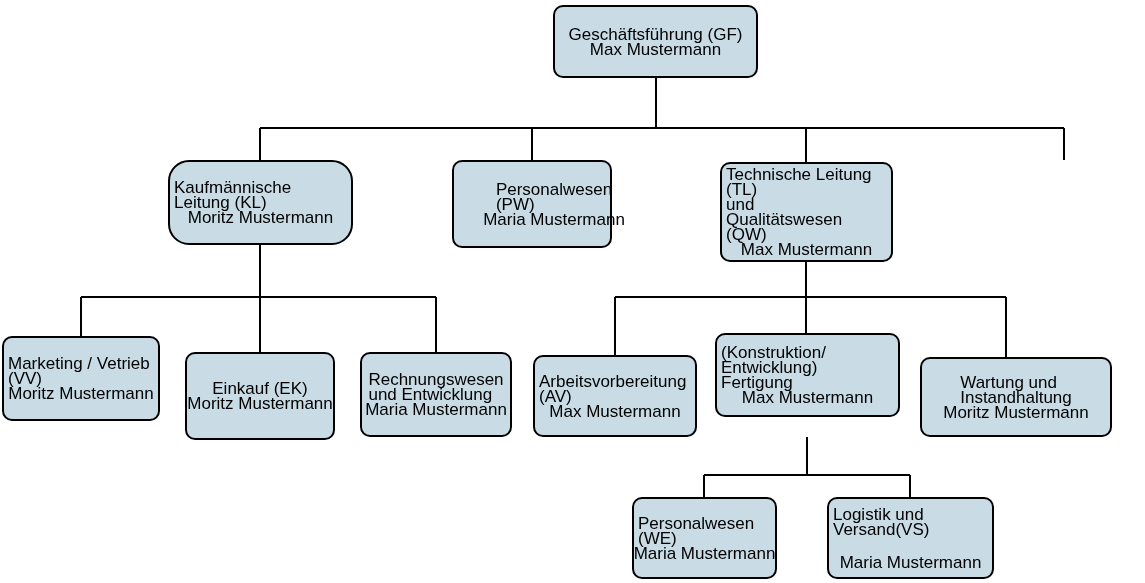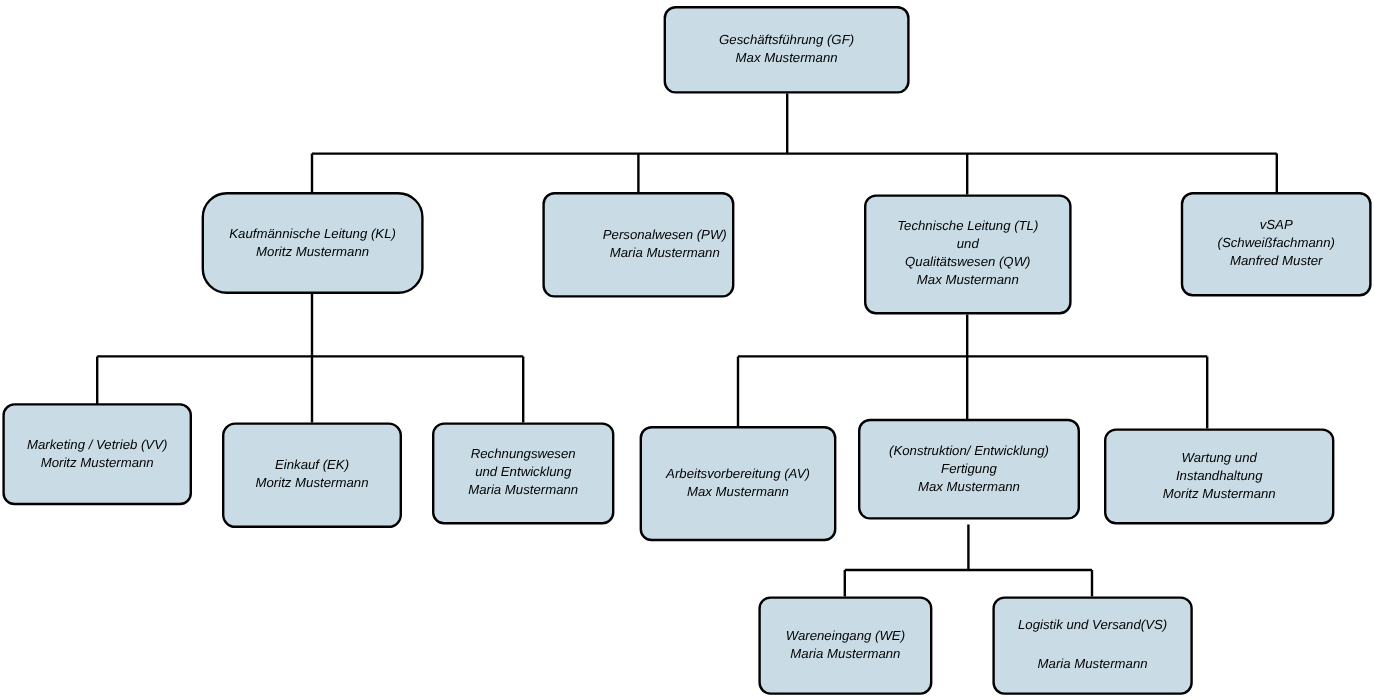--- a/index.html
+++ b/index.html
@@ -20,40 +20,39 @@
   .node {
     position: absolute;
     box-sizing: border-box;
     border: 2px solid #000000;
     border-radius: 10px;
     background: #c9dce6;
     display: flex;
     flex-direction: column;
     justify-content: center;
     align-items: center;
-    text-align: center;
+    text-align: left;
     color: #000000;
-    font-size: 11px;
+    font-size: 17px;
     line-height: 15px;
     padding: 2px 4px;
-    font-style: italic;
   }
   .node .title { white-space: pre-line; }
   .node .person { margin-top: 0; white-space: nowrap; }
 
   #node-gf   { left: 553px; top: 5px;   width: 205px; height: 73px; }
   #node-kl   { left: 168px; top: 160px; width: 185px; height: 85px; }
   #node-pw   { left: 452px; top: 160px; width: 160px; height: 88px; padding-left: 48px; }
   #node-tl   { left: 720px; top: 162px; width: 173px; height: 100px; }
   #node-vsap { left: 984px; top: 160px; width: 159px; height: 87px; }
   #node-vv   { left: 2px;   top: 336px; width: 158px; height: 85px; }
-  #node-ek   { left: 185px; top: 352px; width: 150px; height: 88px; border-radius: 11px; }
+  #node-ek   { left: 185px; top: 352px; width: 150px; height: 88px; }
   #node-rw   { left: 360px; top: 352px; width: 152px; height: 85px; }
-  #node-av   { left: 533px; top: 355px; width: 164px; height: 96px; }
-  #node-fe   { left: 715px; top: 349px; width: 185px; height: 84px; }
+  #node-av   { left: 533px; top: 355px; width: 164px; height: 82px; }
+  #node-fe   { left: 715px; top: 333px; width: 185px; height: 84px; }
   #node-wi   { left: 920px; top: 357px; width: 192px; height: 80px; }
   #node-we   { left: 632px; top: 497px; width: 145px; height: 82px; }
   #node-vs   { left: 827px; top: 497px; width: 167px; height: 82px; gap: 18px; }
 </style>
 </head>
 <body>
 
 <div class="canvas">
 
   <svg class="connectors" viewBox="0 0 1145 583" xmlns="http://www.w3.org/2000/svg">
@@ -78,25 +77,20 @@
     <div class="person">Maria Mustermann</div>
   </div>
 
   <div class="node" id="node-tl" style="background: rgb(201, 220, 230); border-color: rgb(0, 0, 0);">
     <div class="title">Technische Leitung (TL)
 und
 Qualitätswesen (QW)</div>
     <div class="person">Max Mustermann</div>
   </div>
 
-  <div class="node" id="node-vsap" style="background: rgb(201, 220, 230); border-color: rgb(0, 0, 0);">
-    <div class="title">vSAP
-(Schweißfachmann)</div>
-    <div class="person">Manfred Muster</div>
-  </div>
 
   <div class="node" id="node-vv" style="background: rgb(201, 220, 230); border-color: rgb(0, 0, 0);">
     <div class="title">Marketing / Vetrieb (VV)</div>
     <div class="person">Moritz Mustermann</div>
   </div>
 
   <div class="node" id="node-ek" style="background: rgb(201, 220, 230); border-color: rgb(0, 0, 0);">
     <div class="title">Einkauf (EK)</div>
     <div class="person">Moritz Mustermann</div>
   </div>
@@ -118,21 +112,21 @@
     <div class="person">Max Mustermann</div>
   </div>
 
   <div class="node" id="node-wi" style="background: rgb(201, 220, 230); border-color: rgb(0, 0, 0);">
     <div class="title">Wartung und
 Instandhaltung</div>
     <div class="person">Moritz Mustermann</div>
   </div>
 
   <div class="node" id="node-we" style="background: rgb(201, 220, 230); border-color: rgb(0, 0, 0);">
-    <div class="title">Wareneingang (WE)</div>
+    <div class="title">Personalwesen (WE)</div>
     <div class="person">Maria Mustermann</div>
   </div>
 
   <div class="node" id="node-vs" style="background: rgb(201, 220, 230); border-color: rgb(0, 0, 0);">
     <div class="title">Logistik und Versand(VS)</div>
     <div class="person">Maria Mustermann</div>
   </div>
 
 </div>
 

